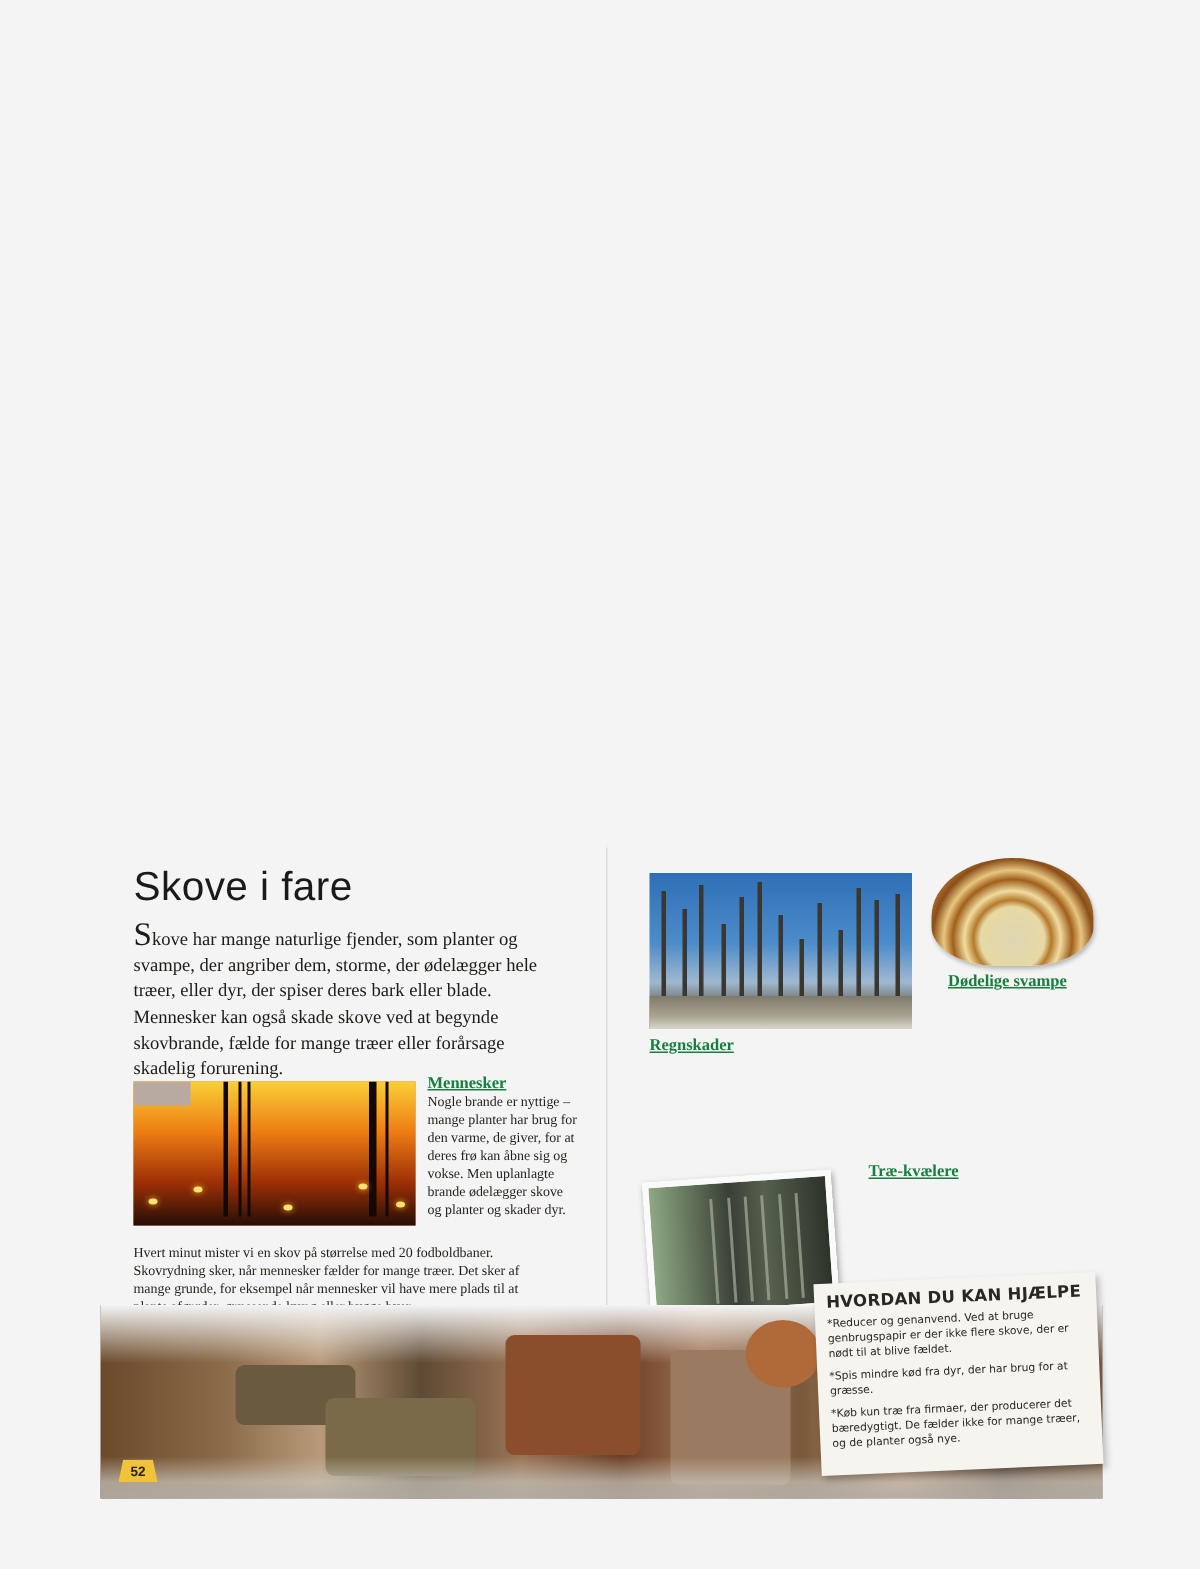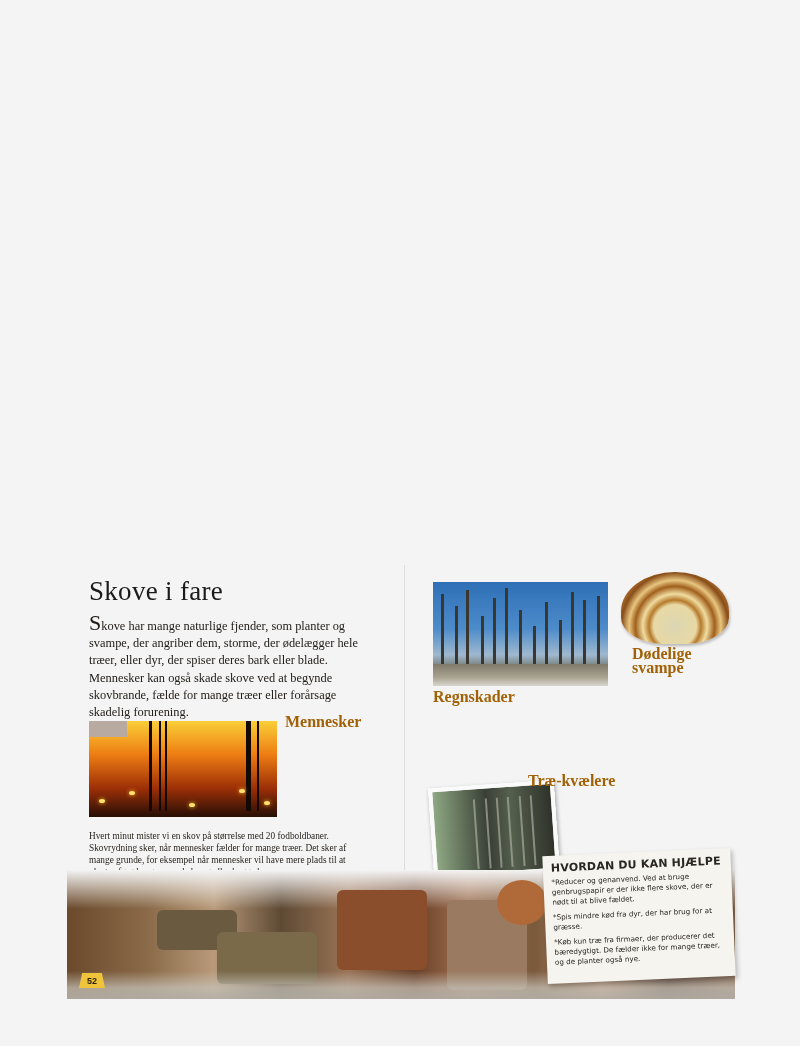--- a/index.html
+++ b/index.html
@@ -5,30 +5,30 @@
   html, body { margin: 0; padding: 0; }
   body {
     width: 800px; height: 1046px; background: #f4f4f4;
     position: relative; overflow: hidden;
     font-family: "Liberation Serif", "DejaVu Serif", serif; color: #1e1a16;
   }
   .gutter { position: absolute; left: 404px; top: 565px; width: 1px; height: 434px; background: #dcdcdc; }
 
   .title {
     position: absolute; left: 89px; top: 576px;
-    font-family: Liberation Serif, serif;
+    font-family: Liberation Sans, sans-serif;
     font-size: 27px; color: #1a1a1a; letter-spacing: 0.3px; white-space: nowrap;
   }
   .intro {
     position: absolute; left: 89px; top: 617px; width: 285px;
     font-size: 12.4px; line-height: 17.2px; color: #1e1a16;
   }
   .dropcap { font-size: 22px; line-height: 12px; }
 
-  .h { font-weight: bold; font-size: 16px; line-height: 14px; color: #a16207; }
+  .h { font-weight: bold; font-size: 11px; line-height: 14px; color: #15803d; text-decoration: underline; }
   .t { font-size: 9.3px; line-height: 12px; color: #221d18; }
 
   .photo { position: absolute; overflow: hidden; }
   .fire {
     left: 89px; top: 721px; width: 188px; height: 96px;
     background:
       linear-gradient(180deg, rgba(255,220,60,0.9) 0%, rgba(255,140,20,0.7) 35%, rgba(150,40,5,0.85) 70%, rgba(30,10,5,0.95) 100%),
       #c45a10;
   }
   .fire .smoke { position:absolute; left:0; top:0; width:38px; height:16px; background:#b8aaa0; }
@@ -101,20 +101,21 @@
   <div class="trunk" style="left:157px;width:5px"></div>
   <div class="trunk" style="left:168px;width:2px"></div>
   <div class="ember" style="left:10px;top:78px"></div>
   <div class="ember" style="left:40px;top:70px"></div>
   <div class="ember" style="left:100px;top:82px"></div>
   <div class="ember" style="left:150px;top:68px"></div>
   <div class="ember" style="left:175px;top:80px"></div>
 </div>
 <div class="blk" style="left:285px;top:715px;width:100px">
   <div class="h">Mennesker</div>
+  <div class="t">Nogle brande er nyttige – mange planter har brug for den varme, de giver, for at deres frø kan åbne sig og vokse. Men uplanlagte brande ødelægger skove og planter og skader dyr.</div>
 </div>
 
 <div class="blk" style="left:89px;top:830px;width:265px">
   <div class="t">Hvert minut mister vi en skov på størrelse med 20 fodboldbaner. Skovrydning sker, når mennesker fælder for mange træer. Det sker af mange grunde, for eksempel når mennesker vil have mere plads til at plante afgrøder, græssende kvæg eller bygge byer.</div>
 </div>
 
 <div class="photo deadforest">
   <div class="snag" style="left:8px;height:92px"></div>
   <div class="snag" style="left:22px;height:80px"></div>
   <div class="snag" style="left:33px;height:96px"></div>
@@ -140,21 +141,21 @@
 </div>
 
 <div class="photo strangler">
   <div class="root" style="left:40px"></div>
   <div class="root" style="left:52px"></div>
   <div class="root" style="left:63px"></div>
   <div class="root" style="left:74px"></div>
   <div class="root" style="left:86px"></div>
   <div class="root" style="left:97px"></div>
 </div>
-<div class="blk" style="left:528px;top:774px;width:170px">
+<div class="blk" style="left:579px;top:774px;width:170px">
   <div class="h">Træ-kvælere</div>
 </div>
 
 <div class="photo logs">
   <div class="stump" style="left:90px;top:40px;width:80px;height:40px;background:#6a5a40"></div>
   <div class="stump" style="left:150px;top:62px;width:100px;height:52px;background:#7a6a4a"></div>
   <div class="stump" style="left:270px;top:20px;width:90px;height:80px;background:#8a4e2c"></div>
   <div class="stump" style="left:380px;top:30px;width:80px;height:90px;background:#9a7a60"></div>
   <div class="stump" style="left:430px;top:10px;width:50px;height:45px;background:#b06a3a;border-radius:50%"></div>
   <div class="frost"></div>

